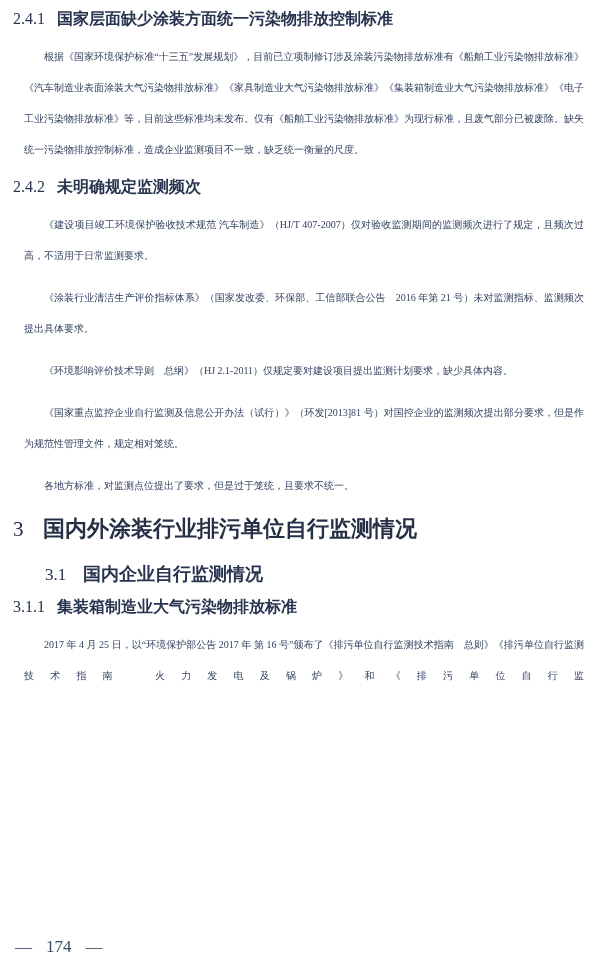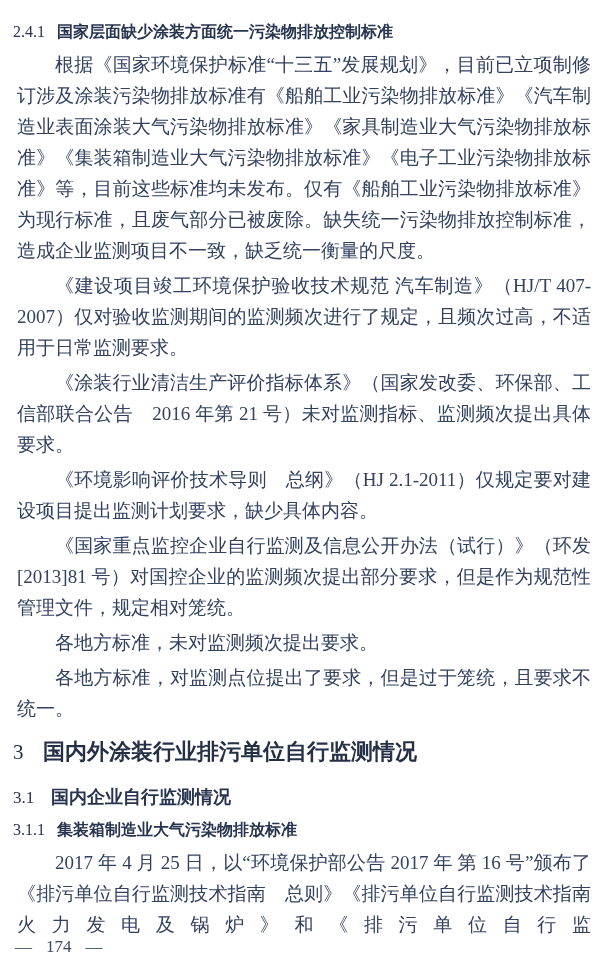--- a/index.html
+++ b/index.html
@@ -17,21 +17,21 @@
   }
   
   .sub {
     margin: 9px 0 6px;
     font-family: "Liberation Sans", sans-serif;
     font-weight: bold;
     font-size: 16px;
     line-height: 22px;
     color: #27334f;
   }
-  section:first-of-type .sub { margin-top: 15px; }
+  section:first-of-type .sub { margin-top: 2px; }
   .sub .num {
     display: inline-block;
     width: 44px;
     font-family: "Liberation Serif", serif;
     font-weight: 400;
     font-size: 16px;
   }
   
   .chapter {
     margin: 13px 0 15px;
@@ -56,24 +56,25 @@
     font-size: 18px;
     line-height: 24px;
     color: #27334f;
   }
   .sec .num {
     display: inline-block;
     width: 38px;
     font-family: "Liberation Serif", serif;
     font-weight: 400;
     font-size: 17px;
+    margin-left: 32px;
   }
   .body {
-    margin: 4px;
-    font-size: 19px;
+    margin: 11px;
+    font-size: 10px;
     line-height: 31px;
     text-align: justify;
     text-justify: inter-ideograph;
     text-indent: 2em;
     color: #33415f;
   }
   
   .body.cut { text-align-last: justify; }
   .pagefoot {
     position: absolute;
@@ -92,25 +93,25 @@
 <body>
 
 <div class="page">
 
   <section>
     <h3 class="sub"><span class="num">2.4.1</span><span class="ttl">国家层面缺少涂装方面统一污染物排放控制标准</span></h3>
     <p class="body">根据《国家环境保护标准“十三五”发展规划》，目前已立项制修订涉及涂装污染物排放标准有《船舶工业污染物排放标准》《汽车制造业表面涂装大气污染物排放标准》《家具制造业大气污染物排放标准》《集装箱制造业大气污染物排放标准》《电子工业污染物排放标准》等，目前这些标准均未发布。仅有《船舶工业污染物排放标准》为现行标准，且废气部分已被废除。缺失统一污染物排放控制标准，造成企业监测项目不一致，缺乏统一衡量的尺度。</p>
   </section>
 
   <section>
+    <h3 class="sub"><span class="num">2.4.2</span><span class="ttl">未明确规定监测频次</span></h3>
     <p class="body">《建设项目竣工环境保护验收技术规范 汽车制造》（HJ/T 407-2007）仅对验收监测期间的监测频次进行了规定，且频次过高，不适用于日常监测要求。</p>
     <p class="body">《涂装行业清洁生产评价指标体系》（国家发改委、环保部、工信部联合公告　2016 年第 21 号）未对监测指标、监测频次提出具体要求。</p>
     <p class="body">《环境影响评价技术导则　总纲》（HJ 2.1-2011）仅规定要对建设项目提出监测计划要求，缺少具体内容。</p>
     <p class="body">《国家重点监控企业自行监测及信息公开办法（试行）》（环发[2013]81 号）对国控企业的监测频次提出部分要求，但是作为规范性管理文件，规定相对笼统。</p>
-    <p class="body">各地方标准，未对监测频次提出要求。</p>
   </section>
 
   <section>
     <p class="body">各地方标准，对监测点位提出了要求，但是过于笼统，且要求不统一。</p>
   </section>
 
   <h1 class="chapter"><span class="num">3</span><span class="ttl">国内外涂装行业排污单位自行监测情况</span></h1>
 
   <h2 class="sec"><span class="num">3.1</span><span class="ttl">国内企业自行监测情况</span></h2>
 

